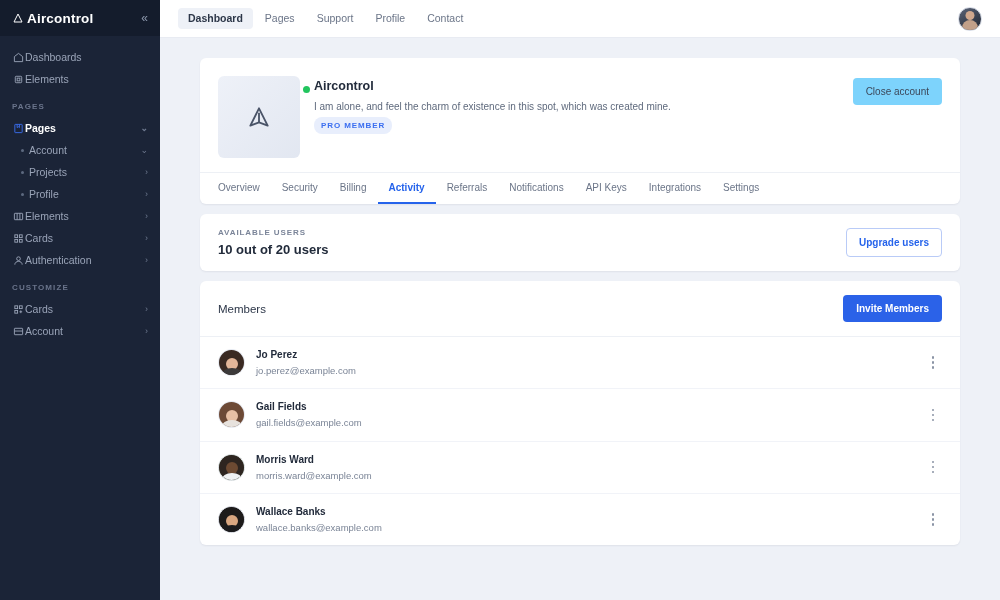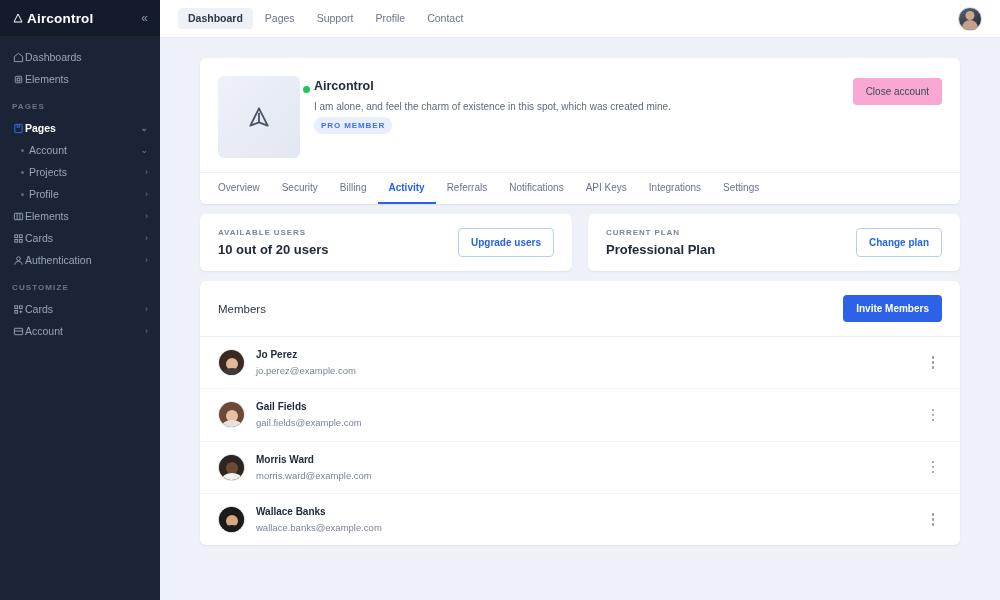--- a/index.html
+++ b/index.html
@@ -107,21 +107,21 @@
   .profile-name { font-size: 12.5px; font-weight: 700; color: #222b3b; line-height: 1.4; }
   .profile-desc { font-size: 10px; color: #5f6a7d; margin-top: 4px; line-height: 1.4; }
   .badge {
     display: inline-block; margin-top: 2px;
     background: #e8eefc; color: #3b6ef0;
     font-size: 8px; font-weight: 700; letter-spacing: .9px;
     padding: 4px 7px; border-radius: 8px;
   }
   .btn-close {
     align-self: flex-start; margin-top: 2px;
-    background: #f9a8d4; color: #3c4759;
+    background: #7dd3fc; color: #3c4759;
     border: none; border-radius: 4px;
     font-size: 10px; padding: 8px 13px; cursor: pointer;
     font-family: inherit; white-space: nowrap;
   }
   .tabs {
     display: flex; gap: 0; padding: 0 18px;
     border-top: 1px solid #edf0f5;
   }
   .tab {
     font-size: 10px; color: #6b7588; padding: 10px 11px 9px;
@@ -358,27 +358,20 @@
       </section>
 
       <section class="stats-row">
         <div class="card stat-card">
           <div>
             <div class="stat-label">AVAILABLE USERS</div>
             <div class="stat-value">10 out of 20 users</div>
           </div>
           <button class="btn-outline">Upgrade users</button>
         </div>
-        <div class="card stat-card">
-          <div>
-            <div class="stat-label">CURRENT PLAN</div>
-            <div class="stat-value">Professional Plan</div>
-          </div>
-          <button class="btn-outline">Change plan</button>
-        </div>
       </section>
 
       <section class="card">
         <div class="members-head">
           <div class="members-title">Members</div>
           <button class="btn-primary">Invite Members</button>
         </div>
         <div>
           <div class="member-row">
             <div class="m-avatar" style="background:#d6d9df">

